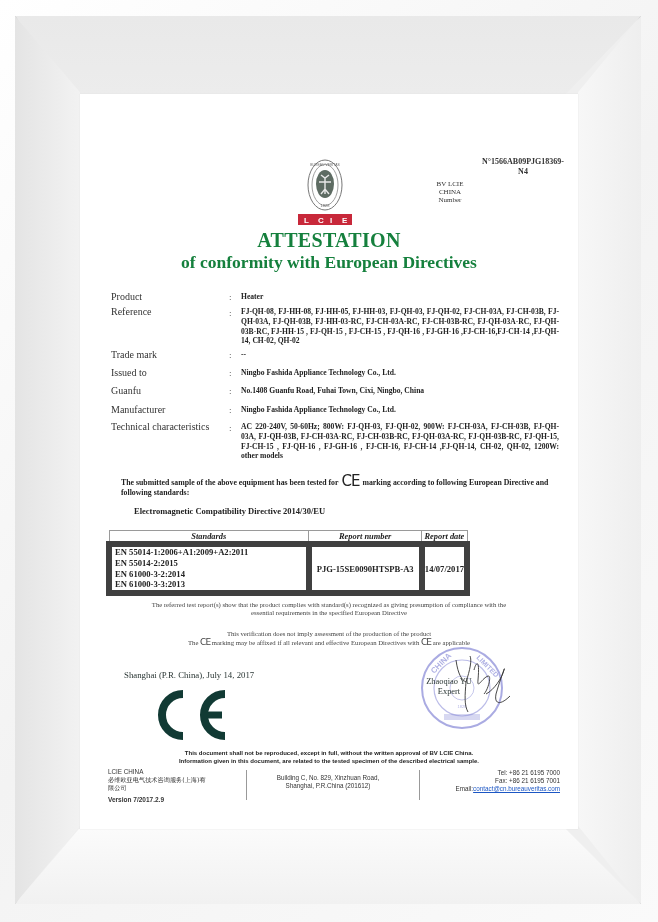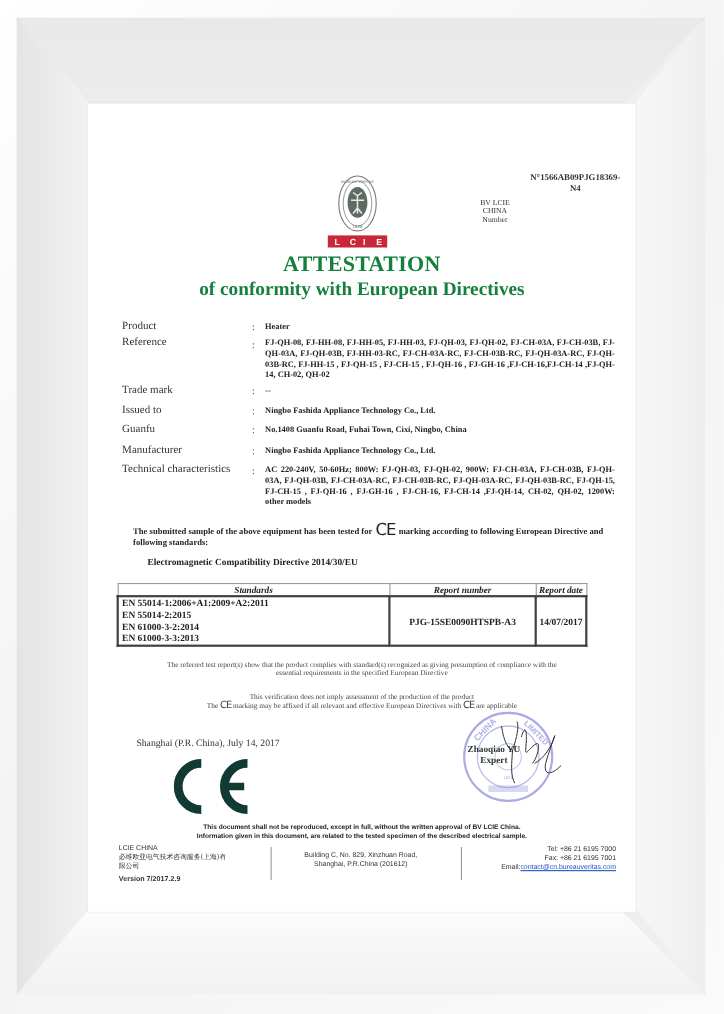--- a/index.html
+++ b/index.html
@@ -41,33 +41,33 @@
   .title { left: 80px; width: 498px; text-align: center; font-weight: bold; color: #15803d; }
   .title-1 { top: 229px; font-size: 20px; letter-spacing: 0.3px; }
   .title-2 { top: 252px; font-size: 17.5px; }
   .field-label { left: 111px; font-size: 10px; color: #333; }
   .field-colon { left: 229px; font-size: 9px; color: #333; }
   .field-value { left: 241px; width: 318px; font-size: 7.6px; font-weight: bold; line-height: 9.8px; color: #222; text-align: justify; }
   .submitted { left: 121px; top: 477px; width: 450px; font-size: 7.8px; font-weight: bold; line-height: 10px; color: #222; }
   .ce-inline { display: inline-block; font-family: "DejaVu Sans", sans-serif; font-weight: normal; font-size: 15px; letter-spacing: -1px; line-height: 8px; vertical-align: -1px; margin: 0 3px; }
   .directive { left: 134px; top: 506px; font-size: 8.5px; font-weight: bold; color: #222; }
   table.std {
-    position: absolute; left: 106px; top: 530px; width: 428px;
+    position: absolute; left: 106px; top: 530px; width: 364px;
     border-collapse: collapse; font-size: 8.6px; color: #222; border-radius: 25px;
   }
   table.std th { font-style: italic; font-weight: bold; font-size: 8.4px; border: 1px solid #9a9a9a; height: 10px; padding: 0; }
-  table.std td { border: 2px solid #404040; font-weight: bold; padding: 0 0 0 3px; vertical-align: middle; }
+  table.std td { border: 6px solid #404040; font-weight: bold; padding: 0 0 0 3px; vertical-align: middle; }
   table.std td.c { text-align: center; padding: 0; }
   .std-line { display: block; line-height: 10.8px; }
   .note { left: 80px; width: 498px; text-align: center; font-size: 6.7px; line-height: 8.4px; color: #444; }
   .ce-small { font-family: "DejaVu Sans", sans-serif; font-size: 9px; letter-spacing: -1px; }
   .place-date { left: 124px; top: 670px; font-size: 8.8px; font-weight: normal; color: #2a3634; }
   .ce-big { left: 152px; top: 690px; width: 80px; height: 50px; }
   .stamp { left: 418px; top: 644px; width: 88px; height: 88px; }
-  .signer { left: 414px; top: 677px; width: 70px; text-align: center; font-size: 8.4px; font-weight: bold; line-height: 10px; color: #2a3634; }
+  .signer { left: 414px; top: 677px; width: 70px; text-align: center; font-size: 8.4px; font-weight: normal; line-height: 10px; color: #2a3634; }
   .signature { left: 448px; top: 650px; width: 70px; height: 70px; }
   .disclaimer { left: 80px; width: 498px; text-align: center; font-family: "Liberation Sans", sans-serif; font-weight: bold; font-size: 6px; line-height: 8px; color: #222; }
   .foot { font-family: "Liberation Sans", sans-serif; font-size: 6.3px; line-height: 8px; color: #333; }
   .foot-left { left: 108px; top: 768px; width: 140px; }
   .foot-left .cn { font-family: "DejaVu Sans", sans-serif; font-size: 6.2px; }
   .foot-mid { left: 252px; top: 774px; width: 152px; text-align: center; }
   .foot-right { left: 408px; top: 769px; width: 152px; text-align: right; }
   .vsep { width: 1px; height: 30px; background: #999; }
   .foot-version { left: 108px; top: 796px; font-family: "Liberation Sans", sans-serif; font-size: 6.5px; font-weight: bold; color: #333; }
   .email-link { color: #1b56c4; text-decoration: underline; }

